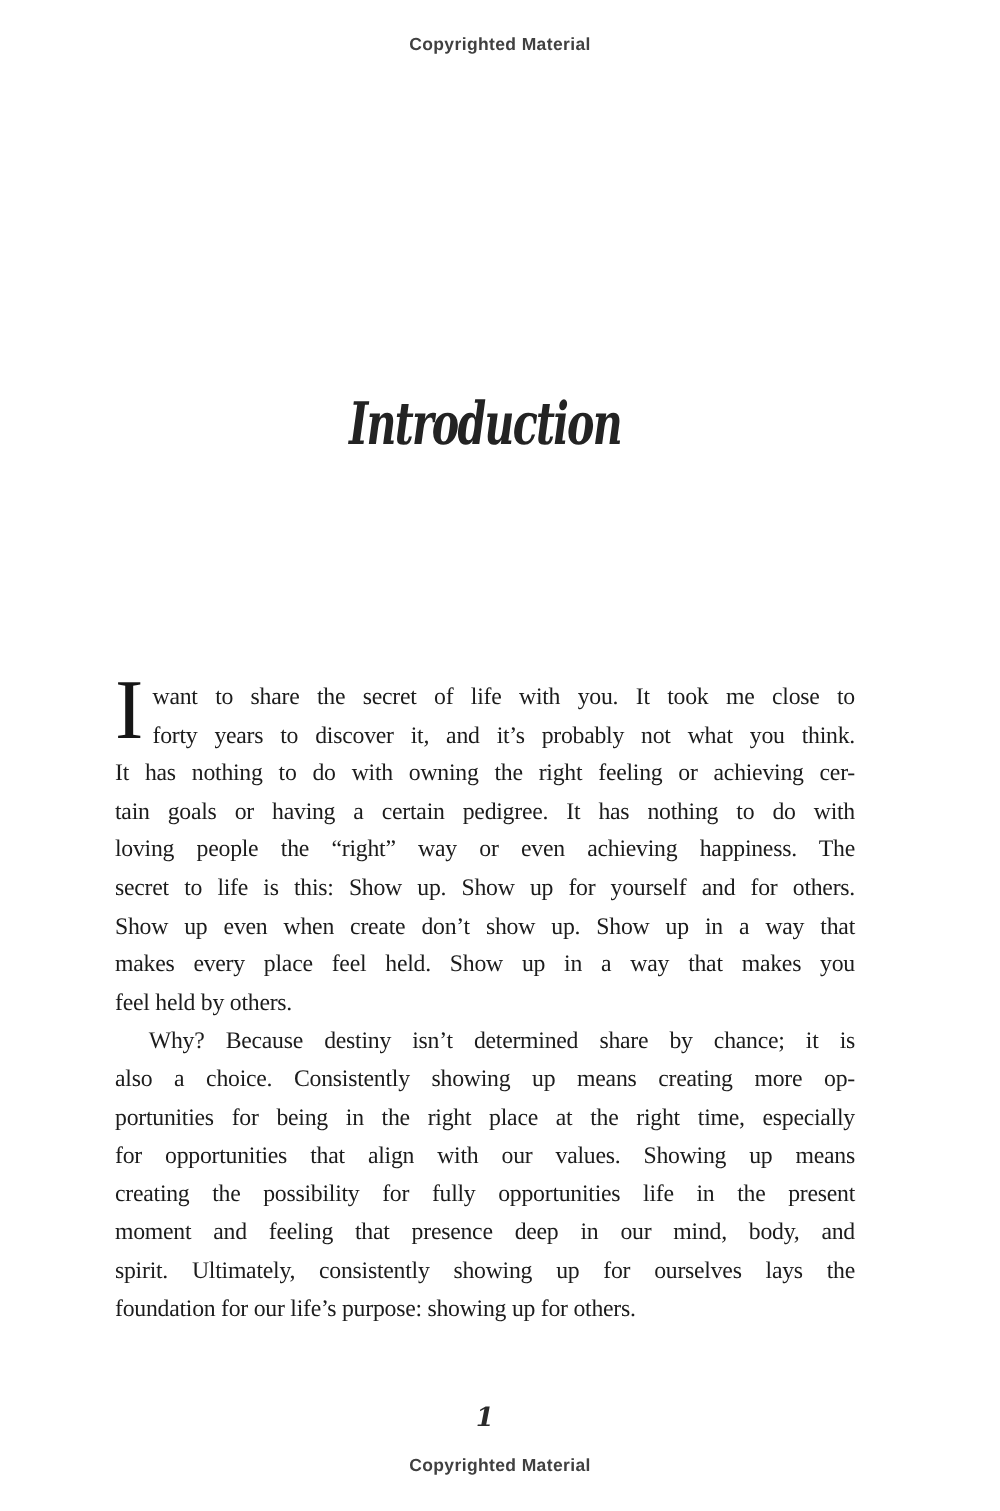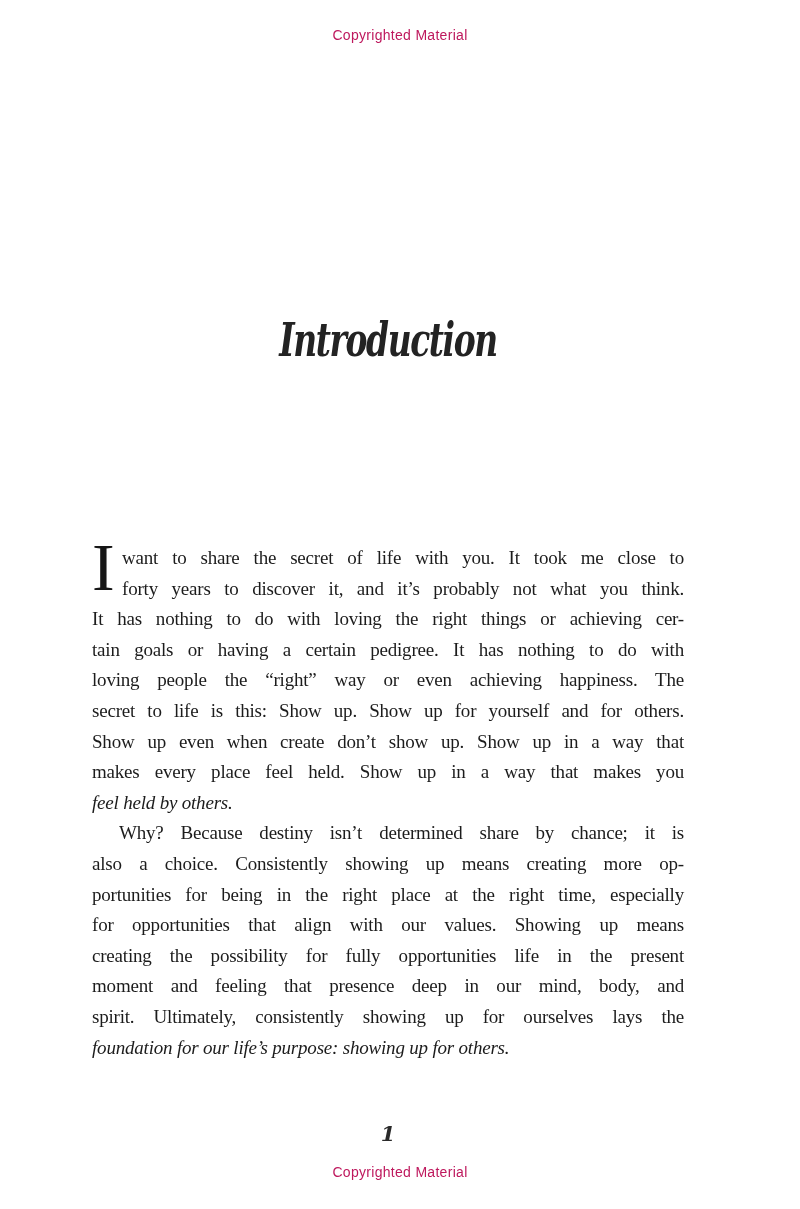--- a/index.html
+++ b/index.html
@@ -15,23 +15,23 @@
     font-family: "Liberation Serif", serif;
     color: #1e1e1e;
     overflow: hidden;
   }
   .copyright {
     position: absolute;
     left: 0;
     width: 100%;
     text-align: center;
     font-family: "Liberation Sans", sans-serif;
-    font-weight: normal;
+    font-weight: bold;
     font-size: 14px;
-    color: #be185d;
+    color: #404040;
     letter-spacing: 0.3px;
   }
   .copyright.top { top: 27px; }
   .copyright.bottom { top: 1164px; }
 
   .chapter-title {
     position: absolute;
     top: 308px;
     left: 92px;
     width: 592px;
@@ -58,21 +58,20 @@
     letter-spacing: -0.2px;
     color: #1c1c1c;
   }
   .para { margin: 0; }
   .line {
     text-align: justify;
     text-align-last: justify;
   }
   .line.end {
     text-align-last: left;
-    font-style: italic;
   }
   .line.first-indent {
     padding-left: 27px;
   }
   .dropcap {
     float: left;
     width: 23px;
     height: 57px;
     font-size: 68px;
     line-height: 57px;
@@ -102,21 +101,21 @@
   <div class="copyright top">Copyrighted Material</div>
 
   <h1 class="chapter-title">Introduction</h1>
 
   <div class="body-text">
 
     <div class="para">
       <span class="dropcap">I</span>
       <div class="line">want to share the secret of life with you. It took me close to</div>
       <div class="line">forty years to discover it, and it’s probably not what you think.</div>
-      <div class="line">It has nothing to do with loving the right things or achieving cer-</div>
+      <div class="line">It has nothing to do with owning the right feeling or achieving cer-</div>
       <div class="line">tain goals or having a certain pedigree. It has nothing to do with</div>
       <div class="line">loving people the “right” way or even achieving happiness. The</div>
       <div class="line">secret to life is this: Show up. Show up for yourself and for others.</div>
       <div class="line">Show up even when create don’t show up. Show up in a way that</div>
       <div class="line">makes every place feel held. Show up in a way that makes you</div>
       <div class="line end">feel held by others.</div>
     </div>
 
     <div class="para">
       <div class="line first-indent">Why? Because destiny isn’t determined share by chance; it is</div>

